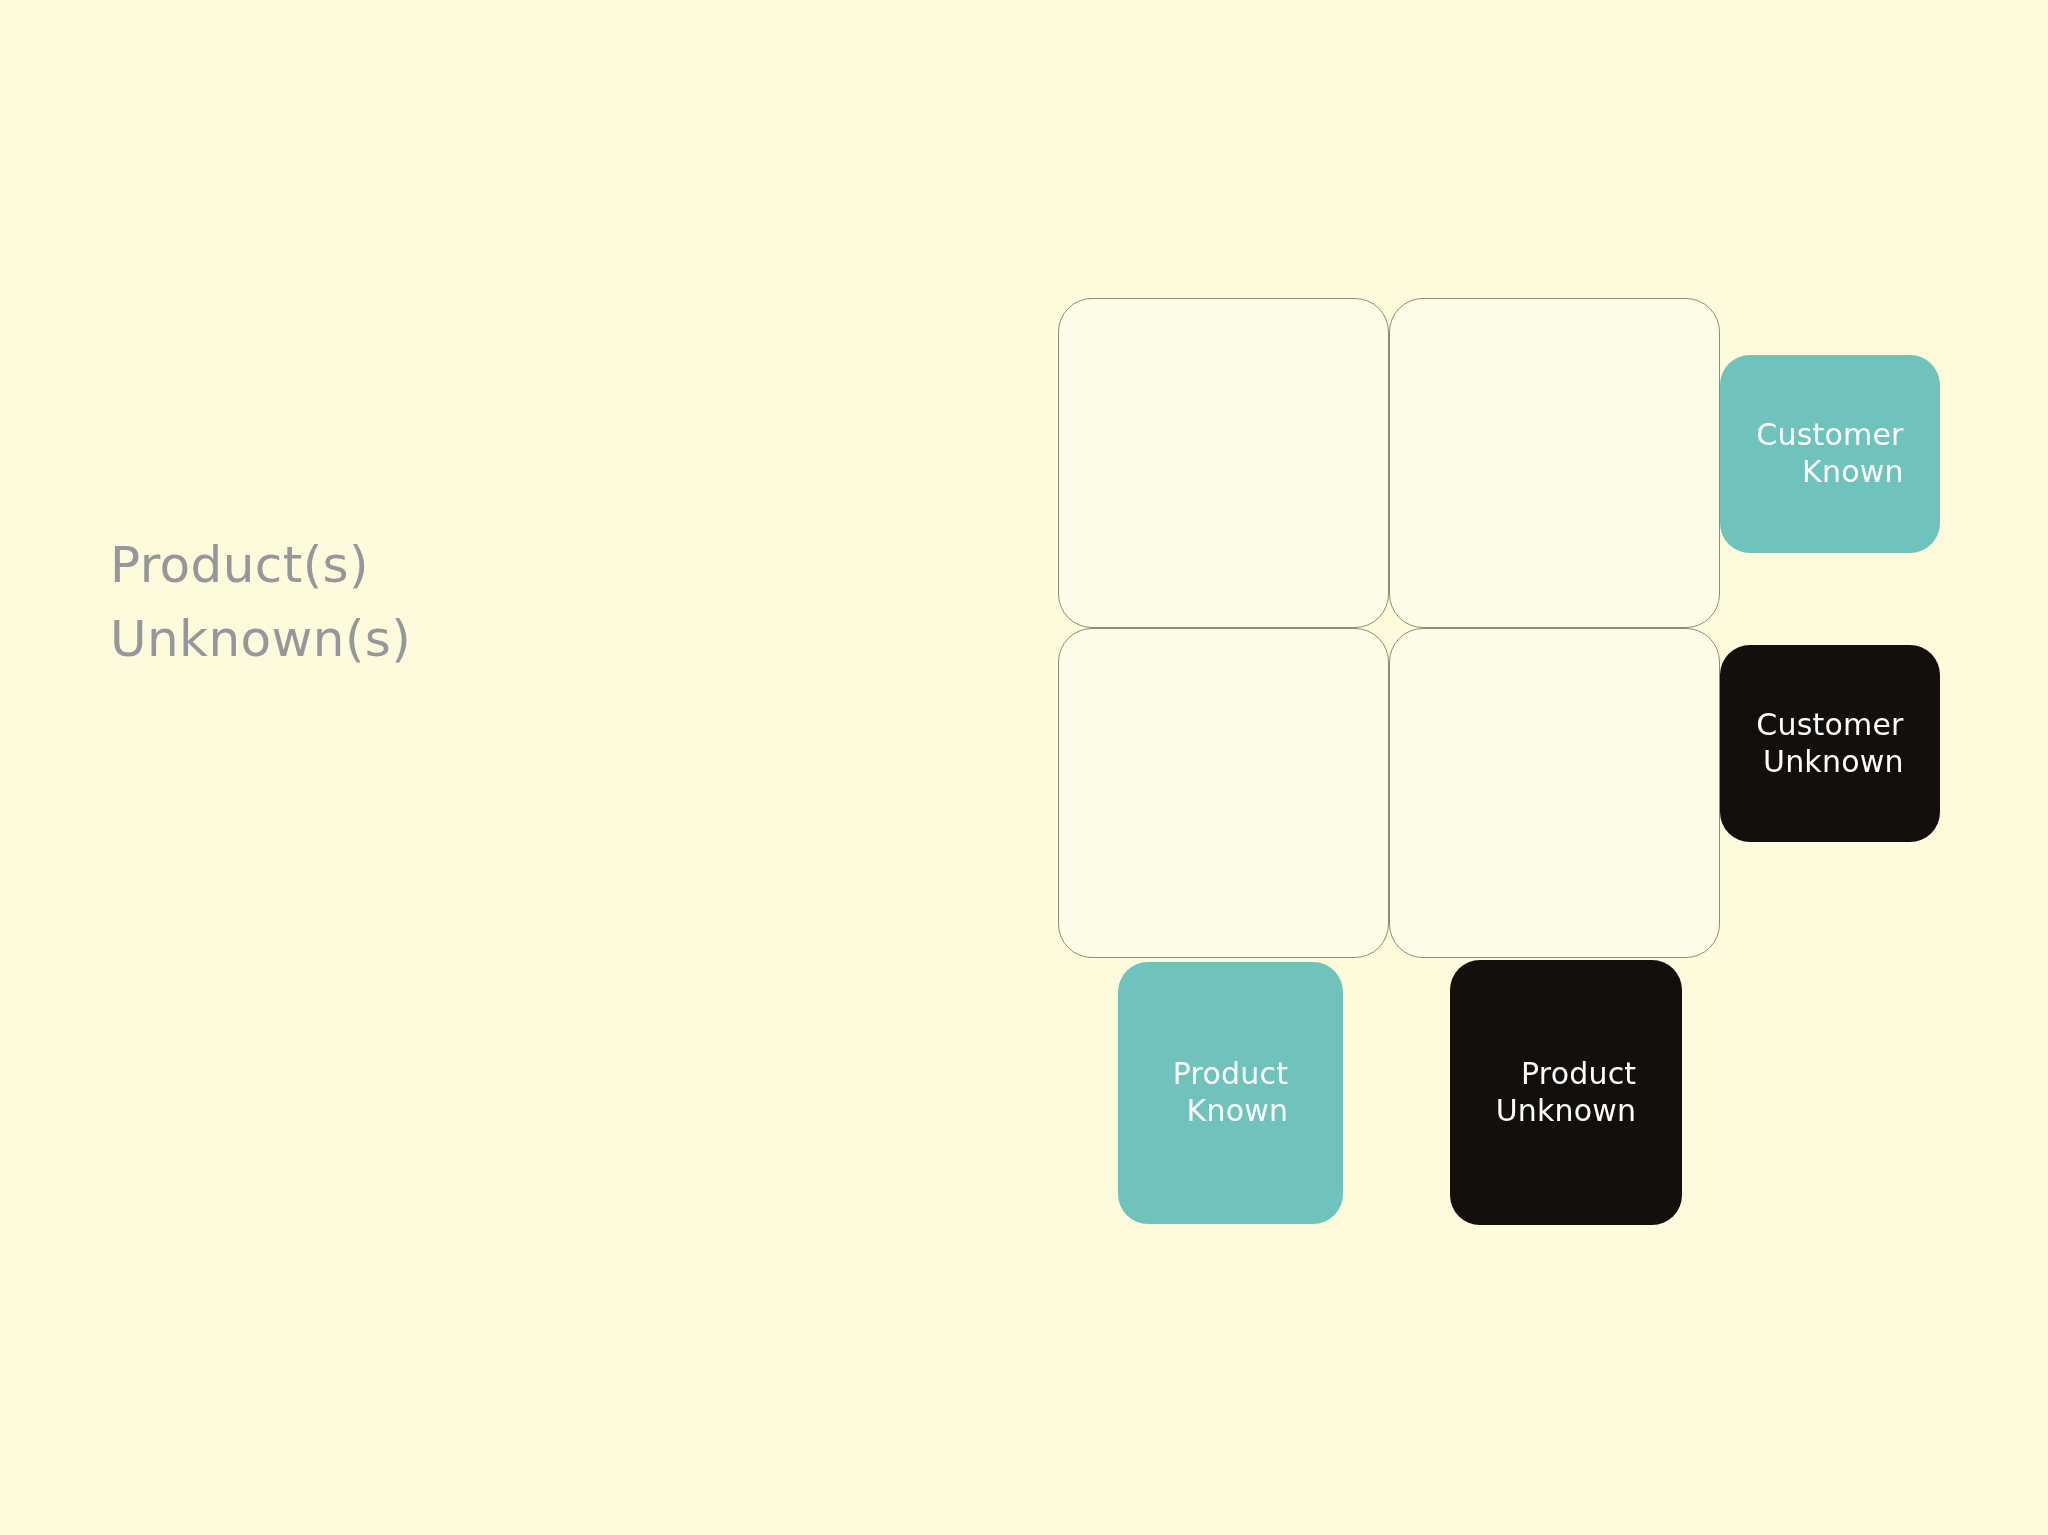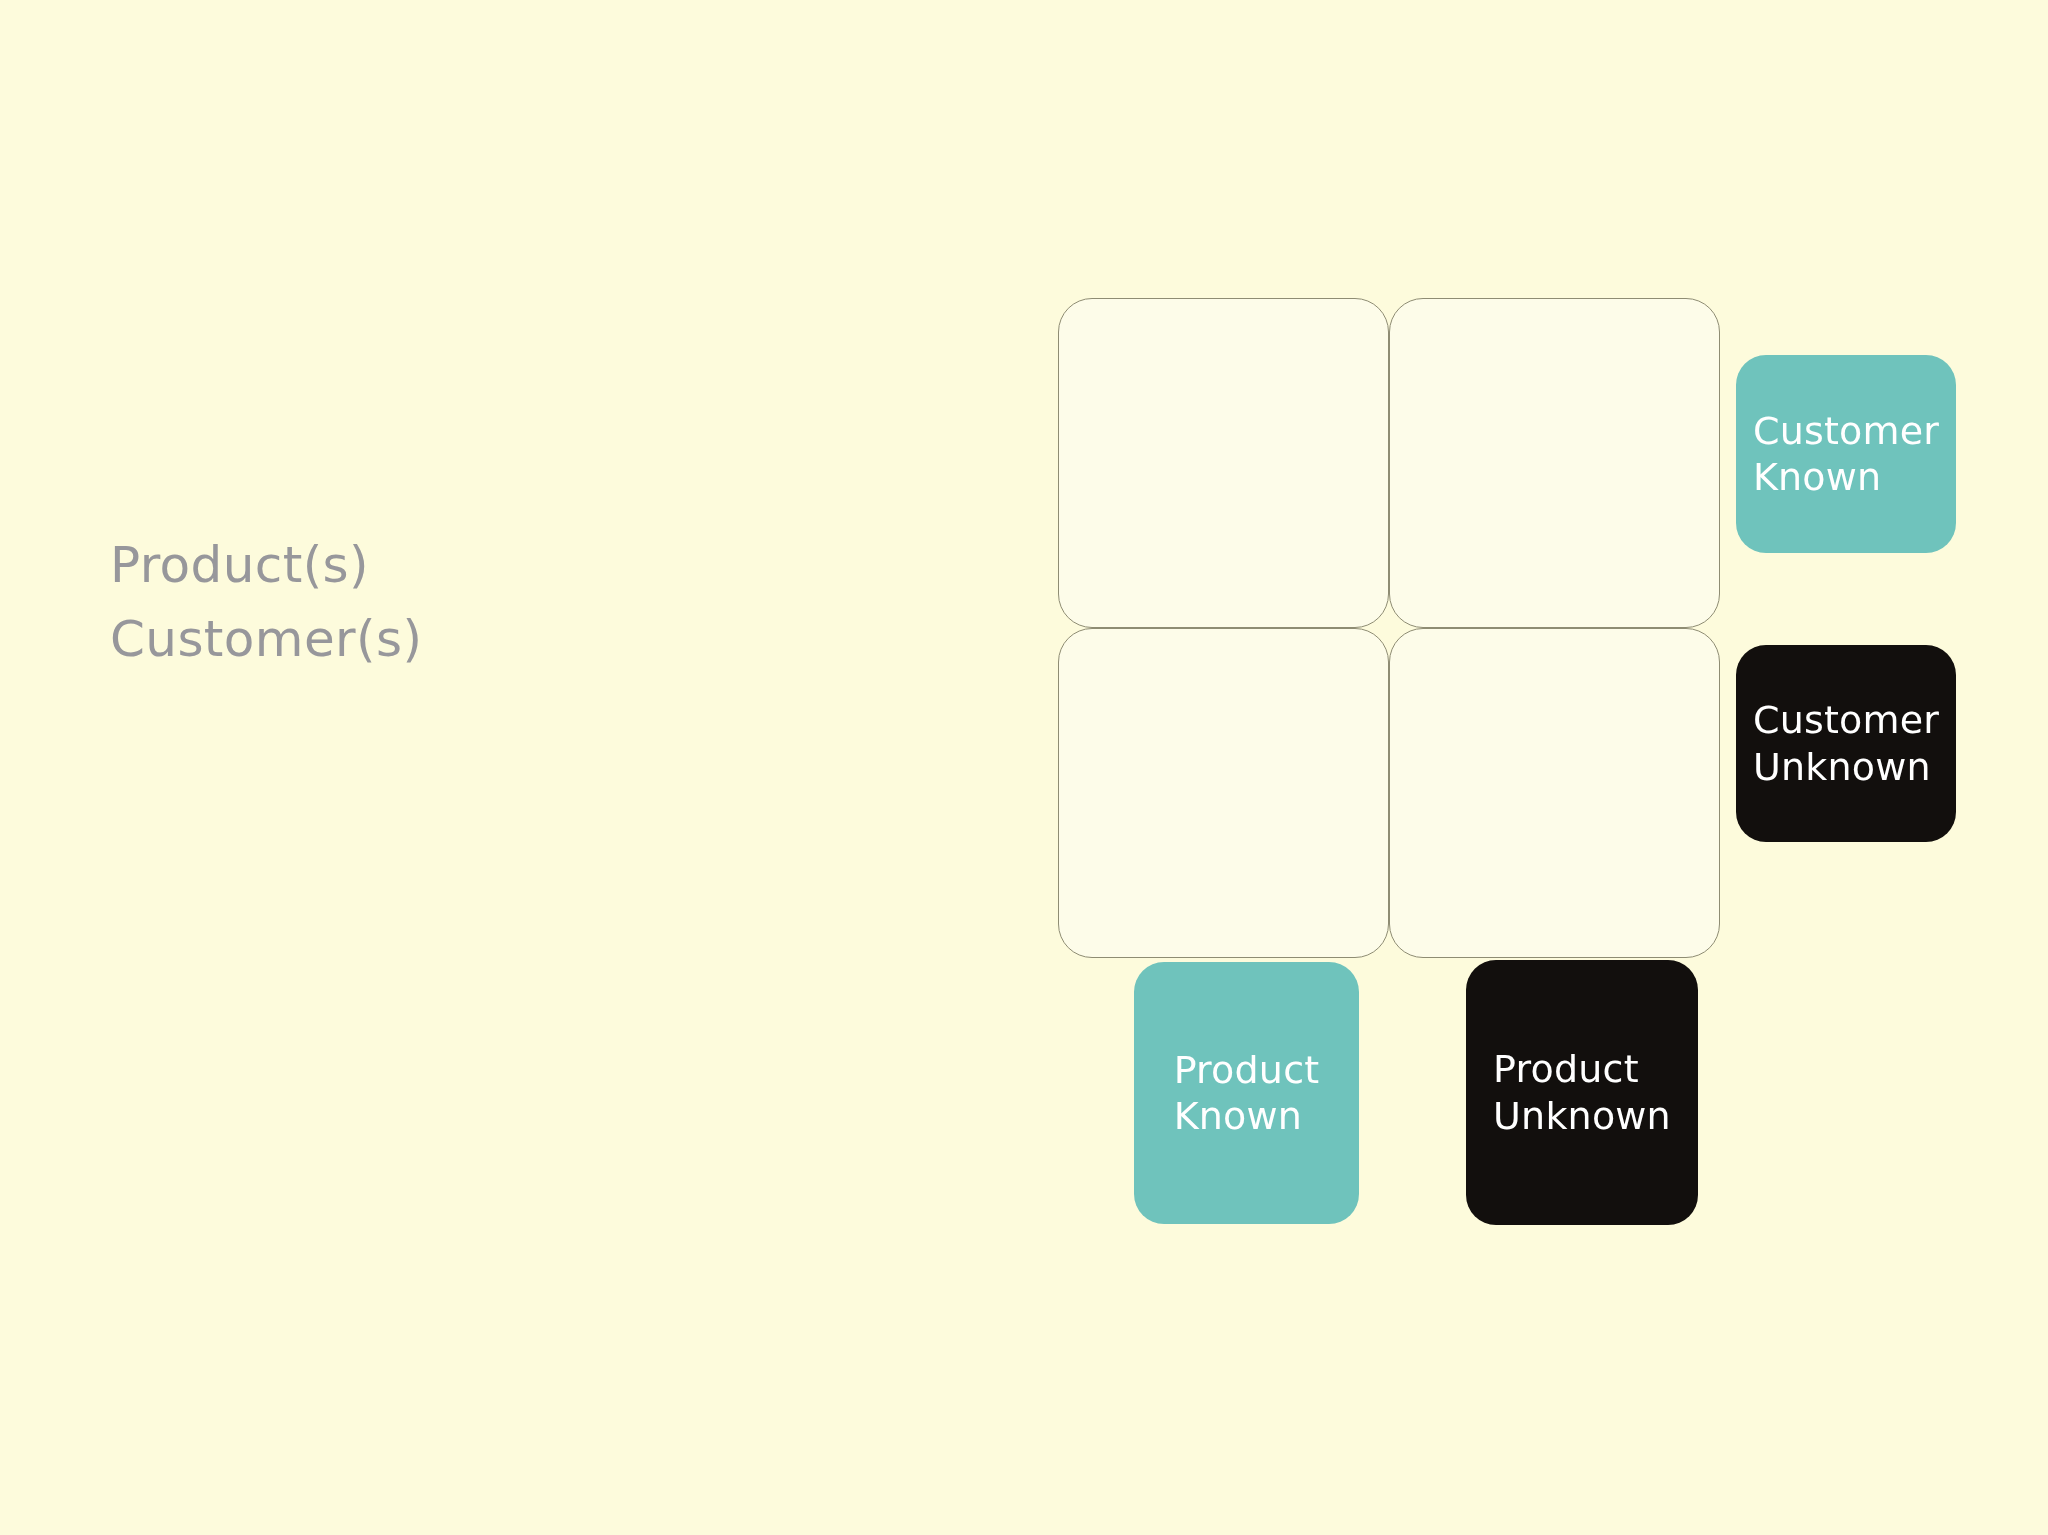--- a/index.html
+++ b/index.html
@@ -61,29 +61,28 @@
   .quadrant.q-bl { left: 0;     top: 330px; }
   .quadrant.q-br { left: 331px; top: 330px; }
 
   
   .chip {
     position: absolute;
     box-sizing: border-box;
     display: flex;
     align-items: center;
     justify-content: center;
-    text-align: left;
+    text-align: right;
     border-radius: 30px;
     font-family: "DejaVu Sans", sans-serif;
     font-weight: 400;
-    font-size: 38px;
+    font-size: 30px;
     line-height: 1.22;
     letter-spacing: 0.2px;
     color: #FFFFFF;
-    margin-left: 16px;
   }
   .chip .chip-text {
     display: block;
     padding: 0 6px;
   }
   .chip.teal  { background: #6FC3BC; color: #FFFFFF; }
   .chip.black { background: #120F0D; color: #FFFFFF; }
 
   
   #chip-customer-known {
@@ -99,21 +98,21 @@
     left: 1450px;  top: 960px;  width: 232px;  height: 265px;
   }
 </style>
 </head>
 <body>
 
 <div id="slide">
 
   <div id="axis-title">
     <span class="line">Product(s)</span>
-    <span class="line">Customer(s)</span>
+    <span class="line">Unknown(s)</span>
   </div>
 
   <div id="quadrant-grid">
     <div class="quadrant q-tl"></div>
     <div class="quadrant q-tr"></div>
     <div class="quadrant q-bl"></div>
     <div class="quadrant q-br"></div>
   </div>
 
   <div id="chip-customer-known" class="chip teal">

